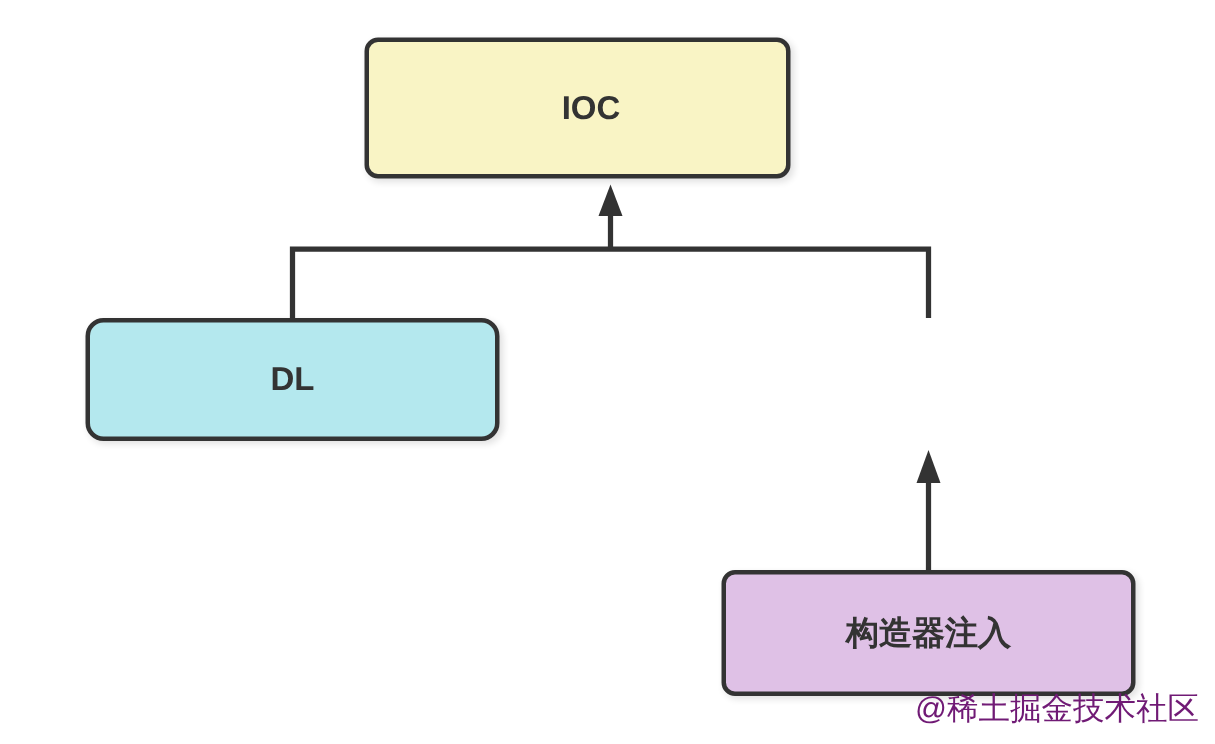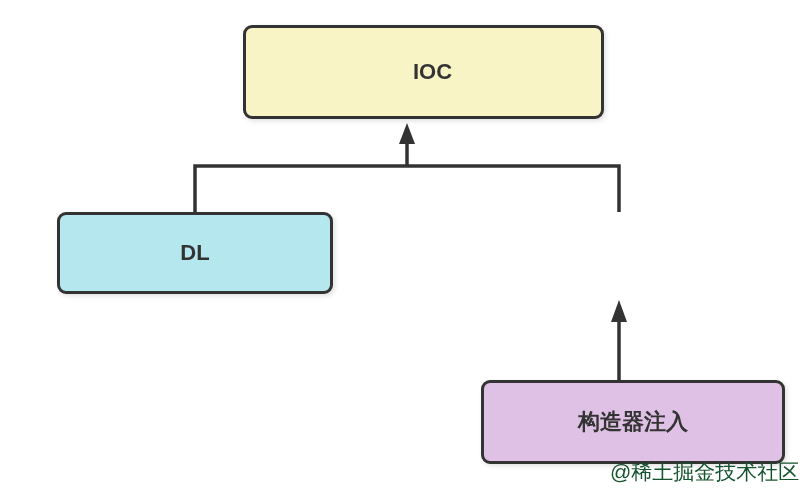--- a/index.html
+++ b/index.html
@@ -37,24 +37,24 @@
     line-height: 1.25;
   }
   .node-title {
     font-weight: 700;
     font-size: 22px;
   }
   .node-subtitle {
     font-size: 20px;
     margin-top: 2px;
   }
-  .node-ioc { left: 243px; top: 25px;  width: 361px; height: 94px; padding-left: 18px; }
-  .node-dl  { left: 57px;  top: 212px; width: 276px; height: 82px; }
+  .node-ioc { left: 243px; top: 25px;  width: 284px; height: 94px; padding-left: 18px; }
+  .node-dl  { left: 57px;  top: 212px; width: 276px; height: 82px; border-radius: 12px; }
   .node-di  { left: 482px; top: 212px; width: 275px; height: 82px; }
-  .node-ci  { left: 481px; top: 380px; width: 304px; height: 84px; }
+  .node-ci  { left: 481px; top: 380px; width: 276px; height: 84px; }
 
   .watermark-center {
     position: absolute;
     left: 287px;
     top: 194px;
     z-index: 3;
     font-size: 28px;
     font-weight: 700;
     opacity: 0.6;
     white-space: nowrap;
@@ -92,15 +92,15 @@
 
   <div class="node node-dl" style="background-color: rgb(180, 232, 238);">
     <div class="node-title">DL</div>
   </div>
 
 
   <div class="node node-ci" style="background-color: rgb(223, 193, 230);">
     <div class="node-title">构造器注入</div>
   </div>
 
-  <div class="watermark-corner" style="color: #14532d;">@稀土掘金技术社区</div>
+  <div class="watermark-corner" style="color: #701a75;">@稀土掘金技术社区</div>
 
 </div>
 
 </body></html>

